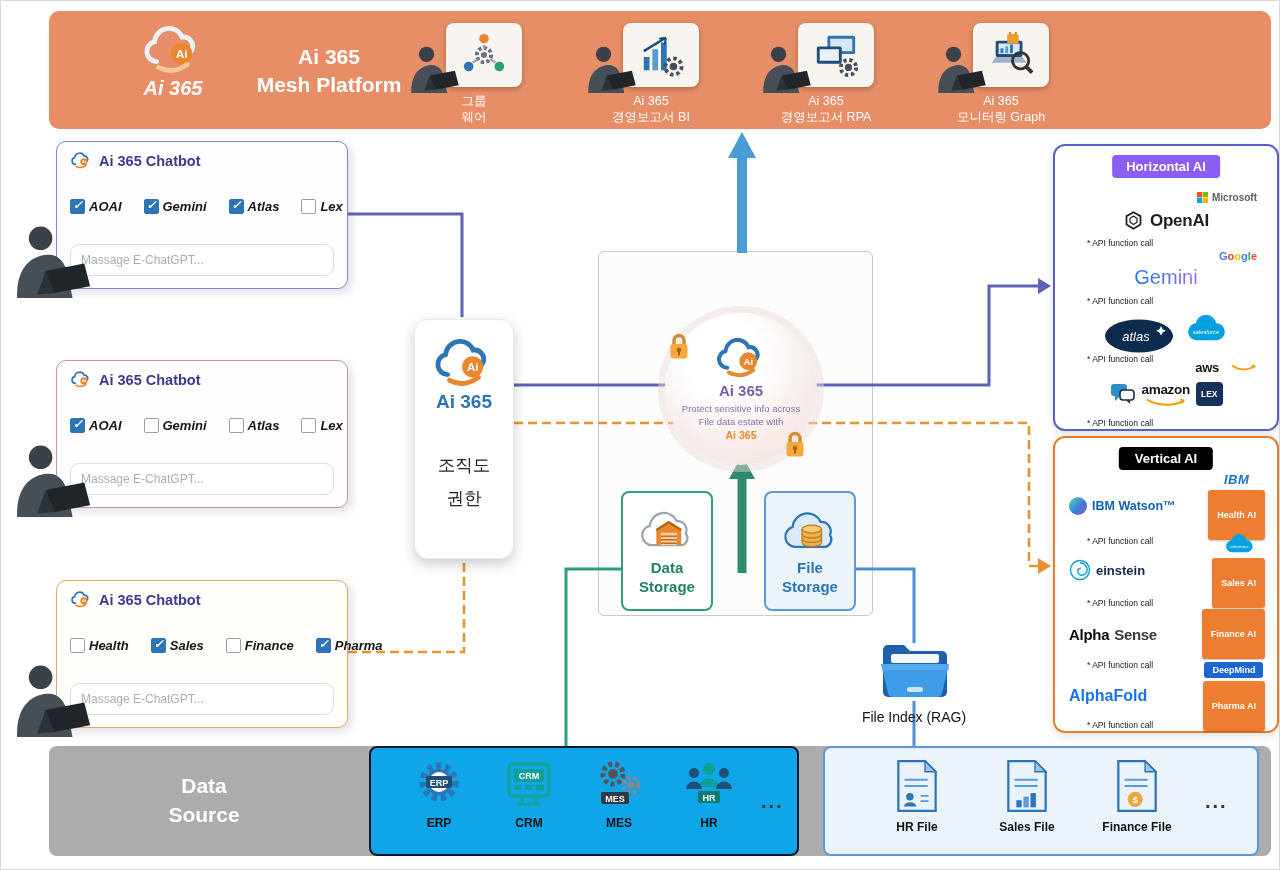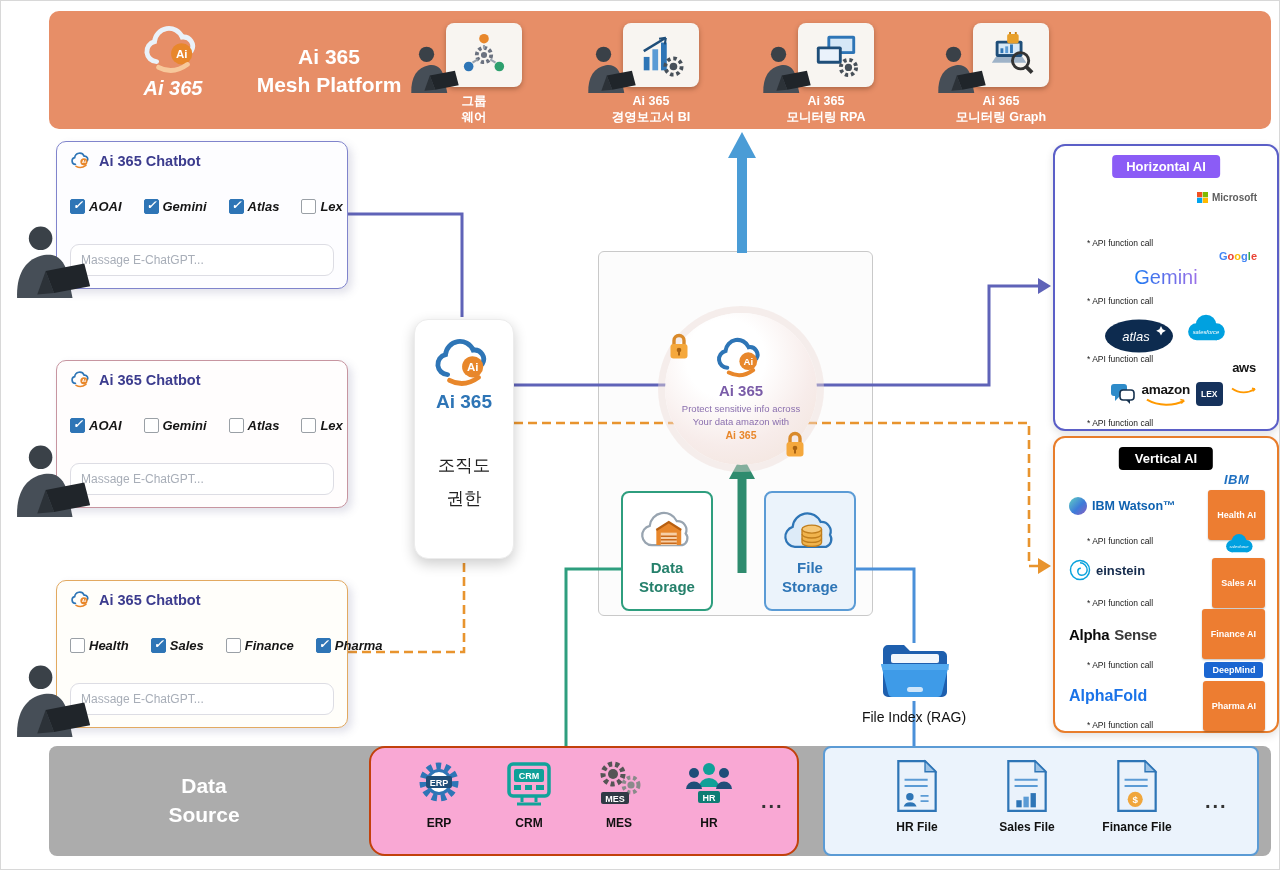--- a/index.html
+++ b/index.html
@@ -18,21 +18,21 @@
 
   
   .banner { position:absolute; left:48px; top:10px; width:1222px; height:118px; background:#E78E67; border-radius:10px; z-index:2; }
   .banner-logo { position:absolute; left:62px; top:14px; width:124px; text-align:center; color:#fff; }
   .banner-logo .txt { font-size:20px; font-weight:bold; font-style:italic; margin-top:-2px; }
   .banner-title { position:absolute; left:178px; top:32px; width:204px; text-align:center; color:#fff; font-size:21px; font-weight:bold; line-height:1.35; }
   .module { position:absolute; top:0; width:180px; height:118px; }
   .module1 { left:335px; } .module2 { left:512px; } .module3 { left:687px; } .module4 { left:862px; }
   .module .tile { position:absolute; left:62px; top:12px; width:76px; height:64px; background:#F8F5F1; border-radius:8px; box-shadow:0 2px 5px rgba(60,30,10,.35); display:flex; align-items:center; justify-content:center; }
   .module .mperson { position:absolute; left:20px; top:34px; width:56px; height:48px; }
-  .module .mlabel { position:absolute; left:0; top:82px; width:100%; text-align:center; color:#fff; font-size:12.5px; font-weight:bold; line-height:1.3; }
+  .module .mlabel { position:absolute; left:0; top:82px; width:100%; text-align:center; color:#fff; font-size:12.5px; font-weight:normal; line-height:1.3; }
 
   
   .chatbot { position:absolute; left:55px; width:292px; height:148px; background:#FDFDFF; border:1.6px solid #8084CC; border-radius:10px; z-index:2; box-shadow:4px 4px 8px rgba(90,90,140,.18); }
   .chatbot.c1 { top:140px; border-color:#8084CC; }
   .chatbot.c2 { top:359px; border-color:#C795A0; background:#FFFDFD; }
   .chatbot.c3 { top:579px; border-color:#E2A960; background:#FFFEFA; }
   .cb-head { display:flex; align-items:center; gap:7px; padding:10px 0 0 13px; }
   .cb-title { font-size:14.5px; font-weight:bold; color:#3C3C8E; }
   .cb-opts { display:flex; align-items:center; gap:22px; padding:0 0 0 13px; margin-top:30px;font-style:italic; }
   .opt { display:flex; align-items:center; gap:4px; cursor:pointer; }
@@ -76,21 +76,21 @@
   .google-word { font-size:11px; font-weight:bold; }
   .google-word .ch-0 { color:#4285F4; } .google-word .ch-1 { color:#EA4335; } .google-word .ch-2 { color:#FBBC05; }
   .google-word .ch-3 { color:#4285F4; } .google-word .ch-4 { color:#34A853; } .google-word .ch-5 { color:#EA4335; }
   .gemini-text { font-size:20px; font-weight:500; color:#4E7DE2; }
   @supports (-webkit-background-clip: text) {
     .gemini-text { background:linear-gradient(90deg,#1C7DF2,#5E6EEA,#9E72E8); -webkit-background-clip:text; background-clip:text; -webkit-text-fill-color:transparent; }
   }
   .amazon-col { display:flex; flex-direction:column; align-items:center; gap:1px; }
   .amazon-text { font-size:13.5px; font-weight:bold; color:#141414; letter-spacing:-0.3px; }
   .lex-chip { background:#16325C; color:#fff; font-size:8.5px; font-weight:bold; padding:7px 5px; border-radius:4px; }
-  .aws-col { display:flex; flex-direction:column; align-items:center; gap:12px; }
+  .aws-col { display:flex; flex-direction:row; align-items:center; gap:12px; }
   .aws-text { font-size:13px; font-weight:bold; color:#141414; letter-spacing:-0.3px; }
 
   
   .vai { position:absolute; left:1052px; top:435px; width:226px; height:297px; background:#fff; border:2px solid #E87D2B; border-radius:12px; z-index:2; box-shadow:0 3px 8px rgba(0,0,0,.12); }
   .vai-badge { position:absolute; left:50%; transform:translateX(-50%); top:9px; background:#000000; color:#fff; font-size:13px; font-weight:bold; padding:4px 16px; border-radius:4px; white-space:nowrap; }
   .vai-row { position:absolute; left:14px; right:12px; height:44px; display:flex; justify-content:space-between; align-items:center; }
   .vai-brand { display:flex; align-items:center; gap:5px; }
   .vai-right { display:flex; flex-direction:column; align-items:center; gap:3px; }
   .ai-tag { background:#ED7D31; color:#fff; font-size:9px; font-weight:bold; padding:20px 9px; border-radius:3px; box-shadow:0 1px 2px rgba(0,0,0,.25); white-space:nowrap; }
   .watson-avatar { width:18px; height:18px; border-radius:50%; background:linear-gradient(135deg,#62D2C3,#3D7BD9 55%,#8A5FBF); display:inline-block; flex:none; }
@@ -102,21 +102,21 @@
   .alphafold-text { font-size:16px; font-weight:bold; color:#1A73E8; }
   .deepmind-pill { background:#1B66D1; color:#fff; font-size:9px; font-weight:bold; padding:3px 8px; border-radius:3px; white-space:nowrap; }
 
   
   .file-index-icon { position:absolute; left:876px; top:634px; width:76px; height:70px; z-index:2; }
   .fi-label { position:absolute; left:828px; top:708px; width:170px; text-align:center; font-size:14px; color:#111; z-index:2; }
 
   
   .ds-banner { position:absolute; left:48px; top:745px; width:1222px; height:110px; background:#ACACAC; border-radius:8px; z-index:0; }
   .ds-title { position:absolute; left:108px; top:770px; width:190px; text-align:center; color:#fff; font-size:21px; font-weight:bold; line-height:1.4; z-index:2; }
-  .sys-box { position:absolute; left:368px; top:745px; width:430px; height:110px; background:#f9a8d4; border:2px solid #c2410c; border-radius:16px; z-index:2; }
+  .sys-box { position:absolute; left:368px; top:745px; width:430px; height:110px; background:#0ea5e9; border:2px solid #0f172a; border-radius:8px; z-index:2; }
   .files-box { position:absolute; left:822px; top:745px; width:436px; height:110px; background:#EBF3FC; border:2px solid #5B9BD5; border-radius:8px; z-index:2; }
   .src-item { position:absolute; top:10px; width:92px; display:flex; flex-direction:column; align-items:center; gap:6px; }
   .src-label { font-size:12px; font-weight:bold; color:#111; }
   .more { position:absolute; font-size:20px; font-weight:bold; color:#333; letter-spacing:2px; top:42px; }
 </style>
 </head>
 <body>
 
 <svg width="0" height="0" style="position:absolute" aria-hidden="true">
   <defs>
@@ -250,21 +250,21 @@
           <rect x="7" y="18" width="20" height="12" fill="#EAF2FB"></rect>
           <circle cx="37" cy="37" r="8" fill="none" stroke="#475059" stroke-width="4" stroke-dasharray="3.4 3"></circle>
           <circle cx="37" cy="37" r="3.8" fill="#475059"></circle>
         </svg>
       </div>
       <svg class="mperson">
           <use href="#sym-person"></use>
         </svg>
       <div class="mlabel">
         <span>Ai 365</span><br>
-        <span>모니터링 RPA</span>
+        <span>경영보고서 RPA</span>
       </div>
     </div>
 
     <div class="module module4">
       <div class="tile">
         <svg width="46" height="46" viewBox="0 0 48 48">
           <rect x="8" y="9" width="28" height="17" rx="2" fill="#1F4E79"></rect>
           <rect x="11" y="12" width="22" height="11" fill="#D6E8F7"></rect>
           <rect x="13" y="17" width="3" height="5" fill="#2E75B6"></rect>
           <rect x="18" y="15" width="3" height="7" fill="#5B9BD5"></rect>
@@ -391,21 +391,21 @@
   </section>
 
   <div class="hub-box"></div>
   <div class="hub-circle">
     <svg width="54" height="42" viewBox="0 0 66 52">
         <use href="#sym-cloud"></use>
       </svg>
     <div class="hub-brand">Ai 365</div>
     <div class="hub-desc">
       <span>Protect sensitive info across</span><br>
-      <span>Your data amazon with</span>
+      <span>File data estate with</span>
     </div>
     <div class="hub-desc-strong">Ai 365</div>
   </div>
   <svg class="lock l1" viewBox="0 0 24 30">
       <use href="#sym-lock"></use>
     </svg>
   <svg class="lock l2" viewBox="0 0 24 30">
       <use href="#sym-lock"></use>
     </svg>
 
@@ -437,20 +437,26 @@
 
   <section class="hai">
     <div class="hai-badge">Horizontal AI</div>
 
     <div class="hai-partner" style="top:46px">
       <svg width="11" height="11" viewBox="0 0 21 21">
           <use href="#sym-ms"></use>
         </svg>
       <span class="ms-text">Microsoft</span>
     </div>
+    <div class="hai-main" style="top:64px">
+      <svg width="21" height="21" viewBox="0 0 24 24">
+          <use href="#sym-openai"></use>
+        </svg>
+      <span class="openai-text">OpenAI</span>
+    </div>
     <div class="note" style="top:92px">* API function call</div>
 
     <div class="hai-partner" style="top:104px">
       <span class="google-word"><span class="ch ch-0">G</span><span class="ch ch-1">o</span><span class="ch ch-2">o</span><span class="ch ch-3">g</span><span class="ch ch-4">l</span><span class="ch ch-5">e</span></span>
     </div>
     <div class="hai-main" style="top:120px">
       <span class="gemini-text">Gemini</span>
     </div>
     <div class="note" style="top:150px">* API function call</div>
 

